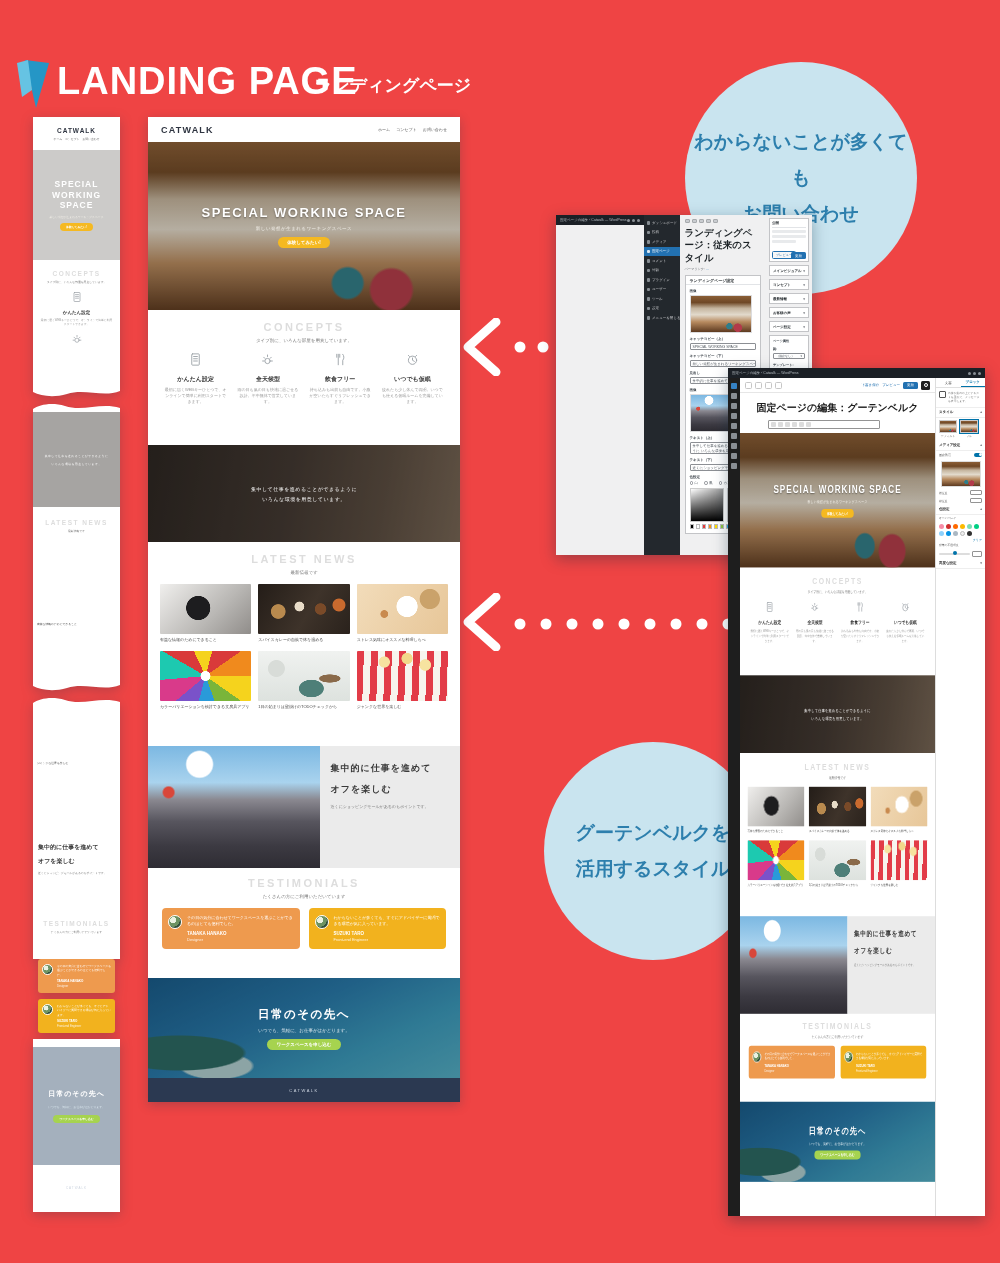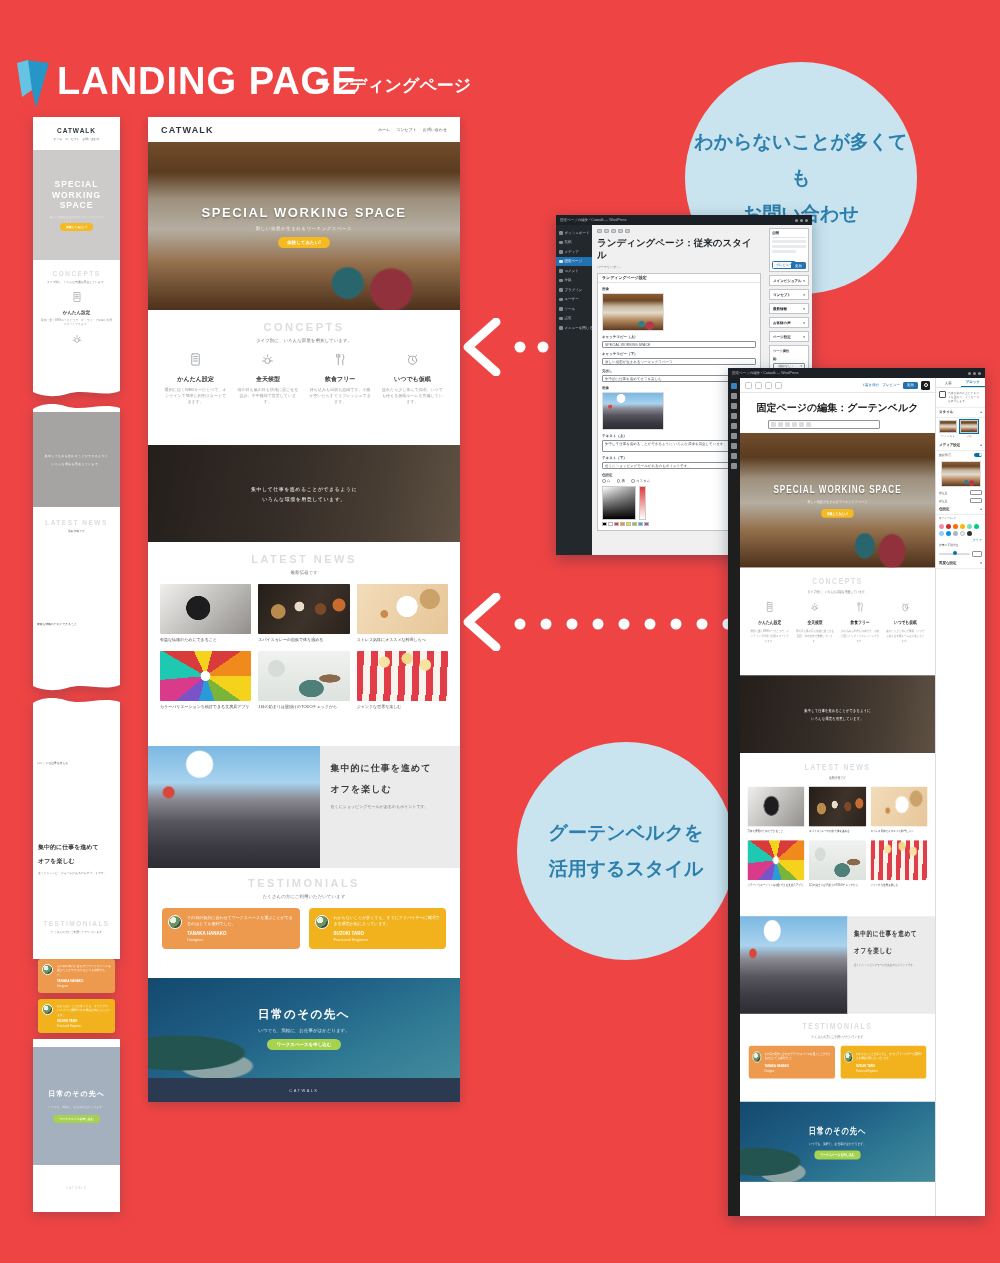--- a/index.html
+++ b/index.html
@@ -5,21 +5,21 @@
 *{margin:0;padding:0;box-sizing:border-box;font-family:"Liberation Sans",sans-serif}
 .stage{position:relative;width:1000px;height:1263px;background:#ef4444;overflow:hidden}
 
 
 .main-title{position:absolute;left:57px;top:60px;font-size:38px;font-weight:800;color:#fff;letter-spacing:1px}
 .main-sub{position:absolute;left:315px;top:74px;font-size:17px;font-weight:700;color:#fff}
 .logo-mark{position:absolute;left:17px;top:60px}
 .bubble{position:absolute;border-radius:50%;background:#c9e4ef;display:flex;flex-direction:column;align-items:center;justify-content:center;text-align:center}
 .bubble span{font-size:19px;font-weight:700;color:#2d7fad;line-height:1.9}
 .bubble1{left:685px;top:62px;width:232px;height:232px}
-.bubble2{left:517px;top:742px;width:218px;height:218px}
+.bubble2{left:544px;top:742px;width:218px;height:218px}
 .arrow-svg{position:absolute}
 
 
 .lp{width:312px;height:985px;background:#fff;overflow:hidden}
 .lp-header{height:25px;display:flex;align-items:center;justify-content:space-between;padding:0 13px;background:#fff}
 .lp-brand{font-size:9px;font-weight:800;letter-spacing:1.2px;color:#2e3440}
 .lp-nav{display:flex;gap:6px;font-size:4px;color:#555}
 .lp-hero{height:168px;position:relative}
 .hero-overlay{position:absolute;inset:0;background:rgba(25,18,10,.22);display:flex;flex-direction:column;align-items:center;justify-content:center;gap:6px}
 .lp-hero h1{font-size:13px;font-weight:800;color:#fff;letter-spacing:1.6px;text-shadow:0 1px 2px rgba(0,0,0,.4)}
@@ -114,21 +114,21 @@
 .ms-card .nm{font-size:3px;font-weight:800;color:#fff;margin-top:2px}
 .ms-card .rl{font-size:2.8px;color:rgba(255,255,255,.85)}
 .ms-gap{height:8px}
 .ms-cta{height:118px;position:relative}
 .ms-cta h2{font-size:7px;color:#fff;font-weight:700;letter-spacing:1px}
 .ms-cta .tx{font-size:2.8px;color:#dce8ef;text-align:center;padding:0 4px}
 .ms .btn-lime{font-size:2.8px;padding:2px 6px;border-radius:5px}
 .ms-footer{height:47px;background:#2b3951;display:flex;align-items:center;justify-content:center;font-size:3px;letter-spacing:1px;color:#cdd5e0}
 
 
-.win-classic{position:absolute;left:556px;top:215px;width:256px;height:340px;display:flex;flex-direction:column;box-shadow:0 4px 14px rgba(10,40,60,.35);background:#f0f0f1}
+.win-classic{position:absolute;left:556px;top:215px;width:256px;height:340px;display:flex;flex-direction:row;box-shadow:0 4px 14px rgba(10,40,60,.35);background:#f0f0f1}
 .titlebar{height:10px;background:#1b2026;display:flex;align-items:center;justify-content:space-between;padding:0 4px;flex:none}
 .titlebar span{font-size:3.5px;color:#b5bcc2}
 .win-dots{display:flex;gap:2px}
 .win-dots i{width:3px;height:3px;border-radius:50%;background:#8a9096;display:block}
 .wc-body{flex:1;display:flex;overflow:hidden}
 .adminbar{width:36px;background:#23282d;padding-top:3px;flex:none}
 .am-item{display:flex;align-items:center;gap:2px;height:9.5px;padding-left:3px;font-size:3.5px;color:#c3c4c7;white-space:nowrap;overflow:hidden}
 .am-item i{width:3.5px;height:3.5px;background:#868c92;border-radius:1px;flex:none}
 .am-item.active{background:#2271b1;color:#fff}
 .am-item.active i{background:#dceaf5}

